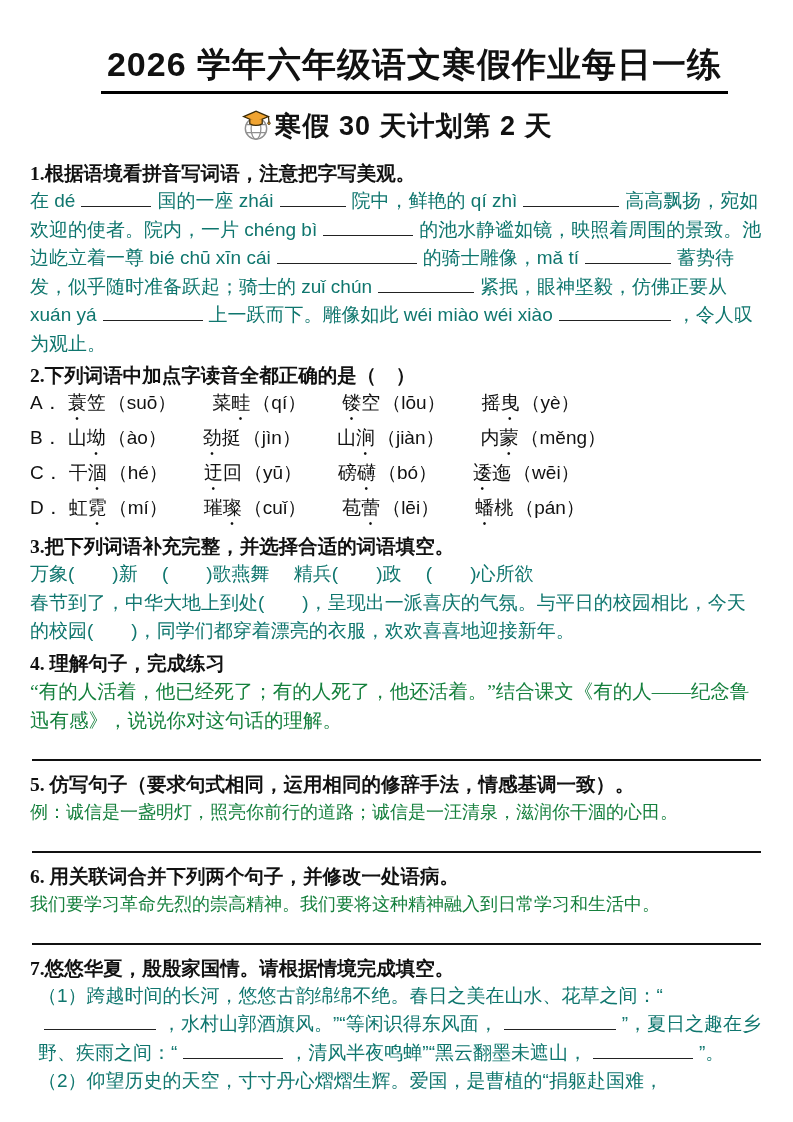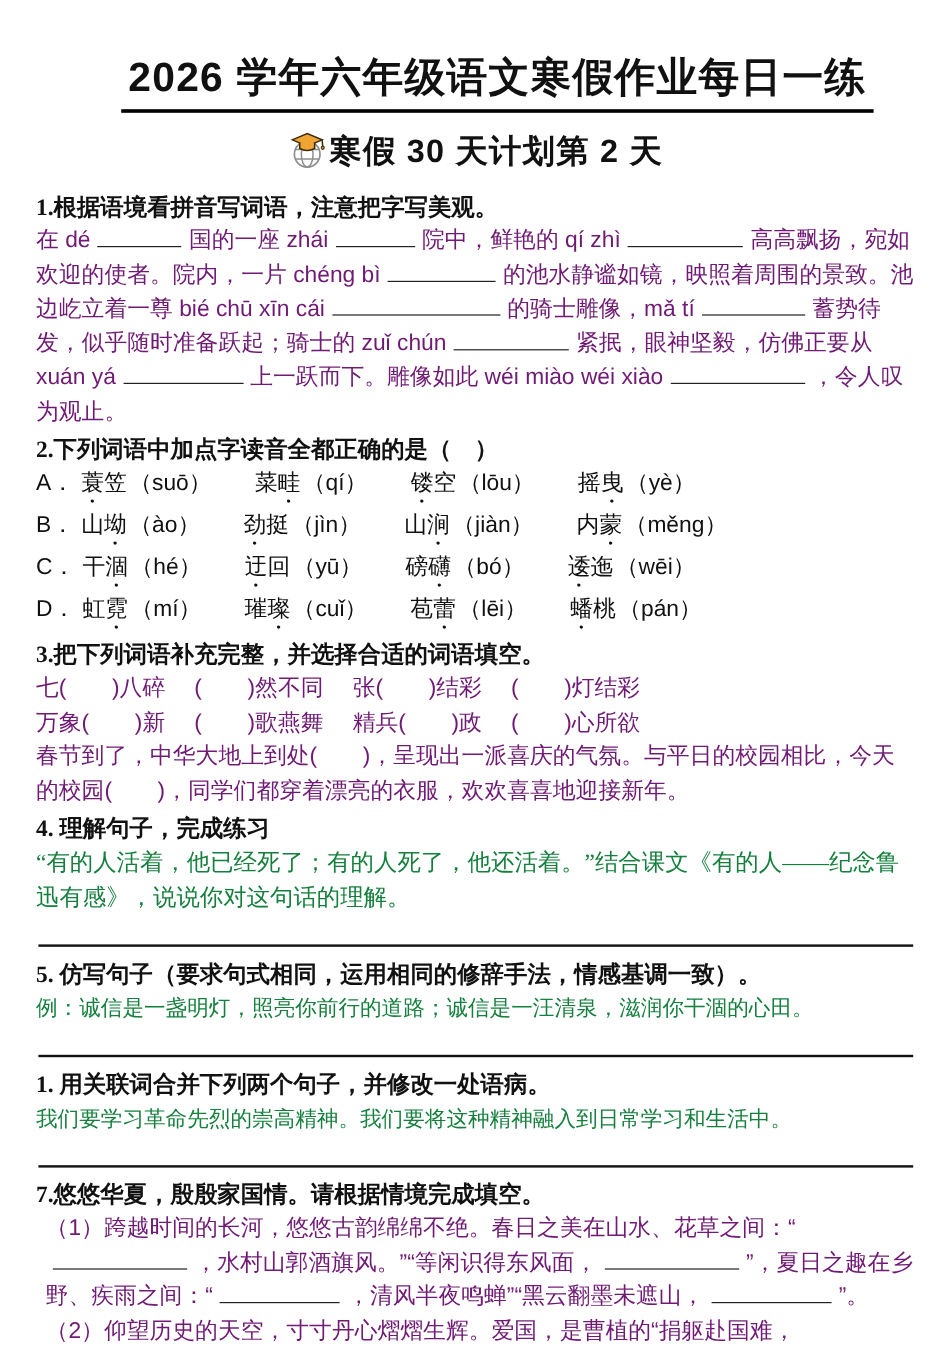--- a/index.html
+++ b/index.html
@@ -21,21 +21,21 @@
   .doc-subtitle {
     text-align: center; font-weight: 700; font-size: 27px;
     margin-bottom: 12px; letter-spacing: 1px;
   }
   .doc-subtitle .cap-icon { display: inline-block; vertical-align: -6px; margin-right: 2px; }
 
   .qheader {
     font-family: "Liberation Serif", "DejaVu Serif", serif;
     font-weight: 700; font-size: 19.5px; line-height: 27px; margin-top: 4px;
   }
-  .body-sans { font-size: 19px; line-height: 28.5px; color: #701a75; }
+  .body-sans { font-size: 19px; line-height: 28.5px; color: #0f766e; }
   .body-kai {
     font-family: "Liberation Serif", "DejaVu Serif", serif;
     font-size: 19.5px; line-height: 29px; color: #15803d;
   }
 
   .blank {
     display: inline-block; height: 0.85em; margin: 0 6px;
     border-bottom: 1.6px solid #222;
   }
 
@@ -90,37 +90,36 @@
     <span class="opt-letter">B．</span><span class="opt-item"><span>山</span><span class="dot">坳</span><span></span><span class="py">（ào）</span></span><span class="opt-item"><span></span><span class="dot">劲</span><span>挺</span><span class="py">（jìn）</span></span><span class="opt-item"><span>山</span><span class="dot">涧</span><span></span><span class="py">（jiàn）</span></span><span class="opt-item"><span>内</span><span class="dot">蒙</span><span></span><span class="py">（měng）</span></span>
   </div>
   <div class="opt-row">
     <span class="opt-letter">C．</span><span class="opt-item"><span>干</span><span class="dot">涸</span><span></span><span class="py">（hé）</span></span><span class="opt-item"><span></span><span class="dot">迂</span><span>回</span><span class="py">（yū）</span></span><span class="opt-item"><span>磅</span><span class="dot">礴</span><span></span><span class="py">（bó）</span></span><span class="opt-item"><span></span><span class="dot">逶</span><span>迤</span><span class="py">（wēi）</span></span>
   </div>
   <div class="opt-row">
     <span class="opt-letter">D．</span><span class="opt-item"><span>虹</span><span class="dot">霓</span><span></span><span class="py">（mí）</span></span><span class="opt-item"><span>璀</span><span class="dot">璨</span><span></span><span class="py">（cuǐ）</span></span><span class="opt-item"><span>苞</span><span class="dot">蕾</span><span></span><span class="py">（lēi）</span></span><span class="opt-item"><span></span><span class="dot">蟠</span><span>桃</span><span class="py">（pán）</span></span>
   </div>
 
   <div class="qheader">3.把下列词语补充完整，并选择合适的词语填空。</div>
-  <div class="body-sans">七(　　)八碎　 (　　)然不同　 张(　　)结彩　 (　　)灯结彩</div>
   <div class="body-sans">万象(　　)新　 (　　)歌燕舞　 精兵(　　)政　 (　　)心所欲</div>
   <p class="body-sans">春节到了，中华大地上到处(　　)，呈现出一派喜庆的气氛。与平日的校园相比，今天的校园(　　)，同学们都穿着漂亮的衣服，欢欢喜喜地迎接新年。</p>
 
   <div class="qheader">4. 理解句子，完成练习</div>
   <p class="body-kai">“有的人活着，他已经死了；有的人死了，他还活着。”结合课文《有的人——纪念鲁迅有感》，说说你对这句话的理解。</p>
   <div class="gap-lg"></div>
   <div class="answer-line"></div>
   <div class="gap-sm"></div>
 
   <div class="qheader">5. 仿写句子（要求句式相同，运用相同的修辞手法，情感基调一致）。</div>
   <p class="body-kai" style="font-size:18px;">例：诚信是一盏明灯，照亮你前行的道路；诚信是一汪清泉，滋润你干涸的心田。</p>
   <div class="gap-lg"></div>
   <div class="answer-line"></div>
   <div class="gap-sm"></div>
 
-  <div class="qheader">1. 用关联词合并下列两个句子，并修改一处语病。</div>
+  <div class="qheader">6. 用关联词合并下列两个句子，并修改一处语病。</div>
   <p class="body-kai" style="font-size:18px;">我们要学习革命先烈的崇高精神。我们要将这种精神融入到日常学习和生活中。</p>
   <div class="gap-lg"></div>
   <div class="answer-line"></div>
   <div class="gap-sm"></div>
 
   <div class="qheader">7.悠悠华夏，殷殷家国情。请根据情境完成填空。</div>
   <p class="body-sans q7-part"><span>（1）跨越时间的长河，悠悠古韵绵绵不绝。春日之美在山水、花草之间：“</span><span class="blank" style="width:112px"></span><span>，水村山郭酒旗风。”“等闲识得东风面，</span><span class="blank" style="width:112px"></span><span>”，夏日之趣在乡野、疾雨之间：“</span><span class="blank" style="width:100px"></span><span>，清风半夜鸣蝉”“黑云翻墨未遮山，</span><span class="blank" style="width:100px"></span><span>”。</span></p>
   <p class="body-sans q7-part"><span>（2）仰望历史的天空，寸寸丹心熠熠生辉。爱国，是曹植的“捐躯赴国难，</span></p>
 
 </div>

